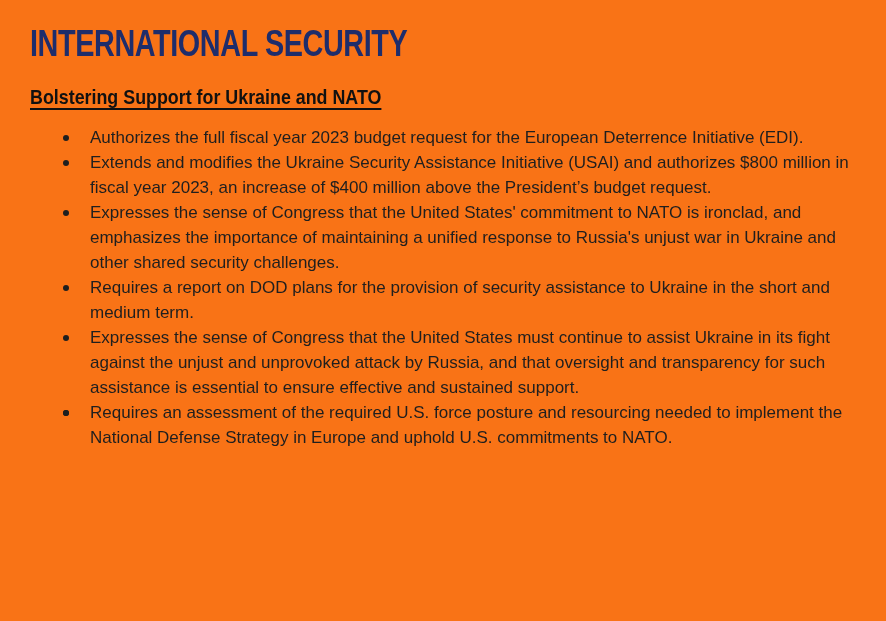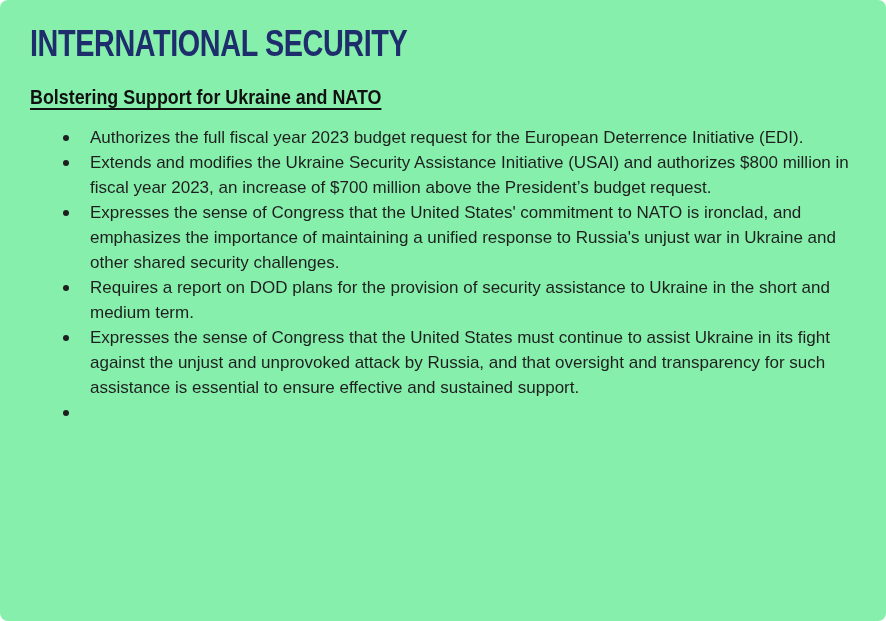--- a/index.html
+++ b/index.html
@@ -5,23 +5,22 @@
   html, body {
     margin: 0;
     padding: 0;
     background: #ffffff;
     font-family: "Liberation Sans", "DejaVu Sans", sans-serif;
   }
   .page {
     position: relative;
     width: 886px;
     height: 621px;
-    background: #86efac;
+    background: #f97316;
     overflow: hidden;
-    border-radius: 8px;
   }
   .page-title {
     margin: 26px 0 0 30px;
     font-size: 36px;
     font-weight: bold;
     line-height: 36px;
     letter-spacing: -0.5px;
     color: #1e2d6b;
     transform: scaleX(0.80);
     transform-origin: 0 50%;
@@ -71,31 +70,35 @@
 
   <h2 class="section-heading">Bolstering Support for Ukraine and NATO</h2>
 
   <ul class="bullet-list">
     <li class="bullet-item">
       <span class="bullet-marker"></span>
       <span>Authorizes the full fiscal year 2023 budget request for the European Deterrence Initiative (EDI).</span>
     </li>
     <li class="bullet-item">
       <span class="bullet-marker"></span>
-      <span>Extends and modifies the Ukraine Security Assistance Initiative (USAI) and authorizes $800 million in fiscal year 2023, an increase of $700 million above the President’s budget request.</span>
+      <span>Extends and modifies the Ukraine Security Assistance Initiative (USAI) and authorizes $800 million in fiscal year 2023, an increase of $400 million above the President’s budget request.</span>
     </li>
     <li class="bullet-item">
       <span class="bullet-marker"></span>
       <span>Expresses the sense of Congress that the United States' commitment to NATO is ironclad, and emphasizes the importance of maintaining a unified response to Russia's unjust war in Ukraine and other shared security challenges.</span>
     </li>
     <li class="bullet-item">
       <span class="bullet-marker"></span>
       <span>Requires a report on DOD plans for the provision of security assistance to Ukraine in the short and medium term.</span>
     </li>
     <li class="bullet-item">
       <span class="bullet-marker"></span>
       <span>Expresses the sense of Congress that the United States must continue to assist Ukraine in its fight against the unjust and unprovoked attack by Russia, and that oversight and transparency for such assistance is essential to ensure effective and sustained support.</span>
     </li>
     <li class="bullet-item">
       <span class="bullet-marker"></span>
     </li>
+    <li class="bullet-item">
+      <span class="bullet-marker"></span>
+      <span>Requires an assessment of the required U.S. force posture and resourcing needed to implement the National Defense Strategy in Europe and uphold U.S. commitments to NATO.</span>
+    </li>
   </ul>
 </div>
 
 </body></html>

